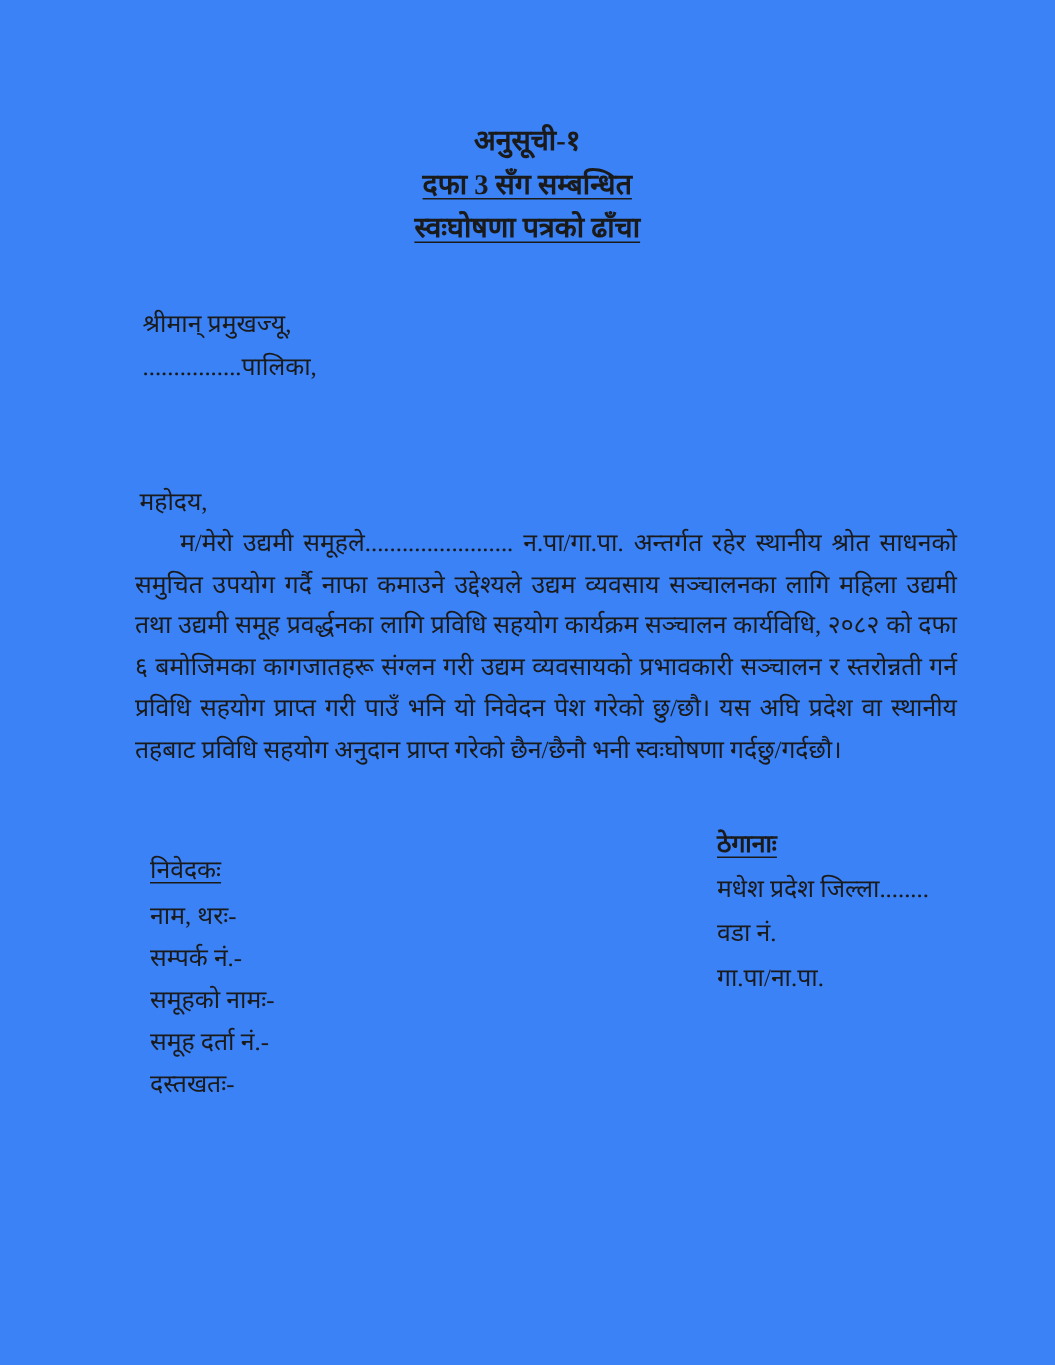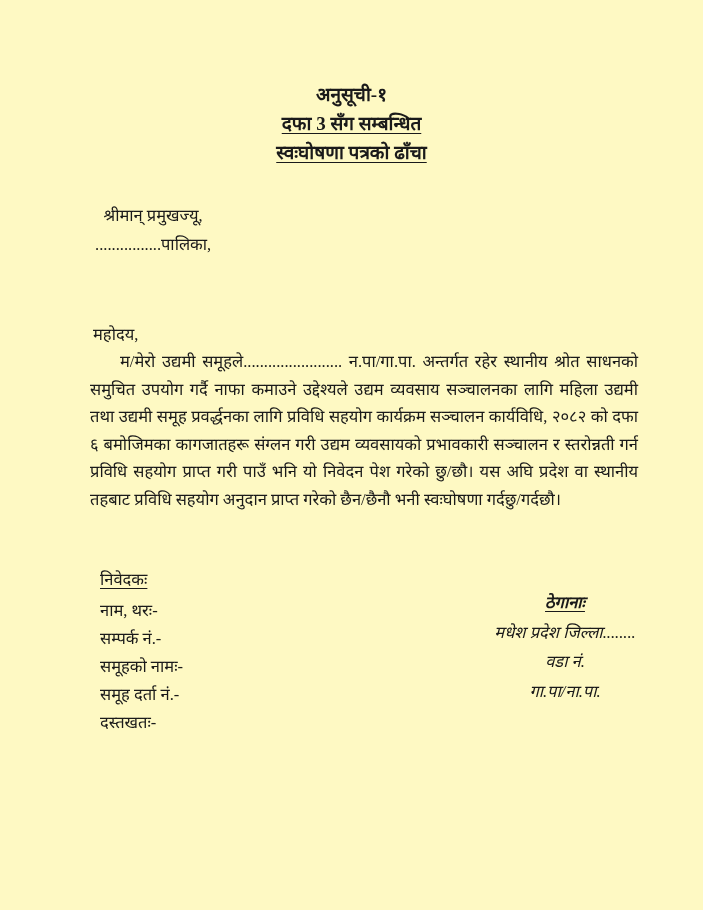--- a/index.html
+++ b/index.html
@@ -4,21 +4,21 @@
 <style>
   html, body {
     margin: 0;
     padding: 0;
     background: #ffffff;
   }
   .page {
     position: relative;
     width: 703px;
     height: 910px;
-    background: #fef9c3;
+    background: #3b82f6;
     color: #1a1a1a;
     font-family: "Liberation Serif", "DejaVu Serif", serif;
     overflow: hidden;
   }
 
   
   .title-block {
     position: absolute;
     top: 80px;
     left: 0;
@@ -35,21 +35,21 @@
   }
 
   
   .recipient-block {
     position: absolute;
     top: 201px;
     left: 95px;
     font-size: 16.5px;
     line-height: 29px;
   }
-  .recipient-line { display: block; text-align: center; }
+  .recipient-line { display: block; }
 
   
   .salutation {
     position: absolute;
     top: 322px;
     left: 93px;
     font-size: 16.5px;
   }
 
   
@@ -78,27 +78,25 @@
     font-weight: normal;
     text-decoration: underline;
     text-underline-offset: 3px;
     margin-bottom: 3px;
   }
   .applicant-field { display: block; }
 
   
   .address-block {
     position: absolute;
-    top: 588px;
+    top: 548px;
     left: 478px;
     width: 174px;
-    text-align: center;
     font-size: 16.5px;
     line-height: 29.5px;
-    font-style: italic;
   }
   .address-heading {
     display: block;
     font-weight: bold;
     text-decoration: underline;
     text-underline-offset: 3px;
   }
   .address-line { display: block; }
 </style>
 </head>

